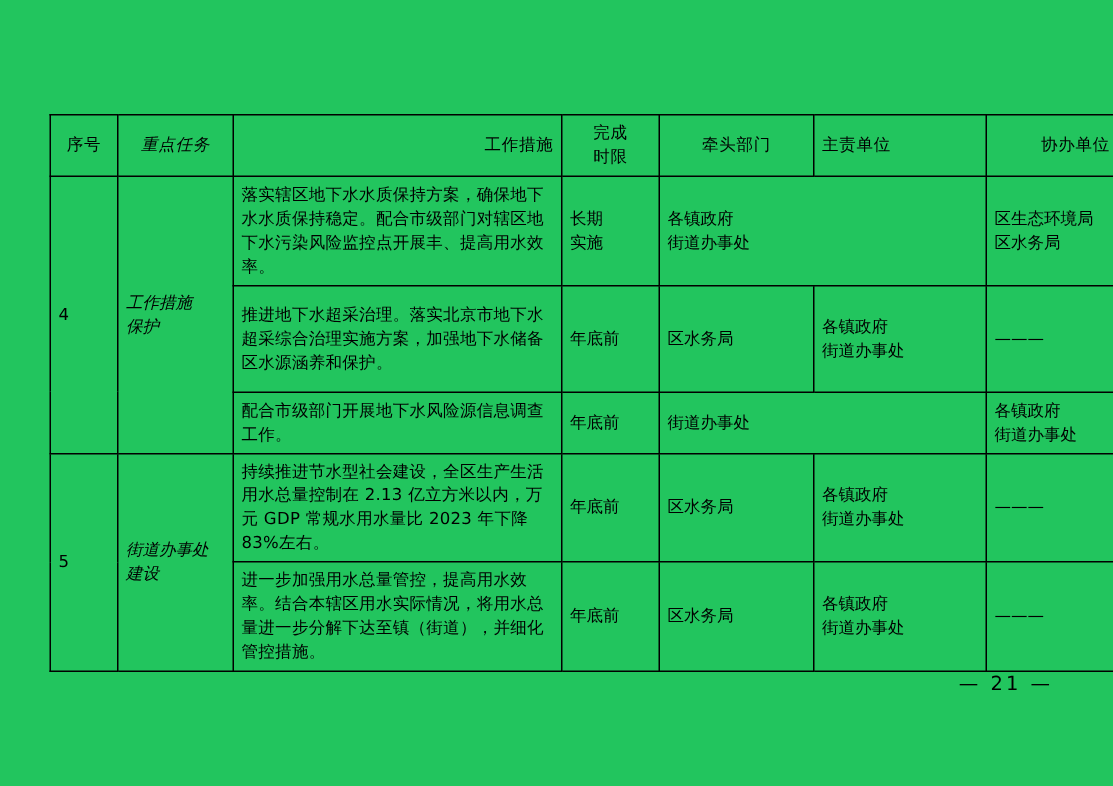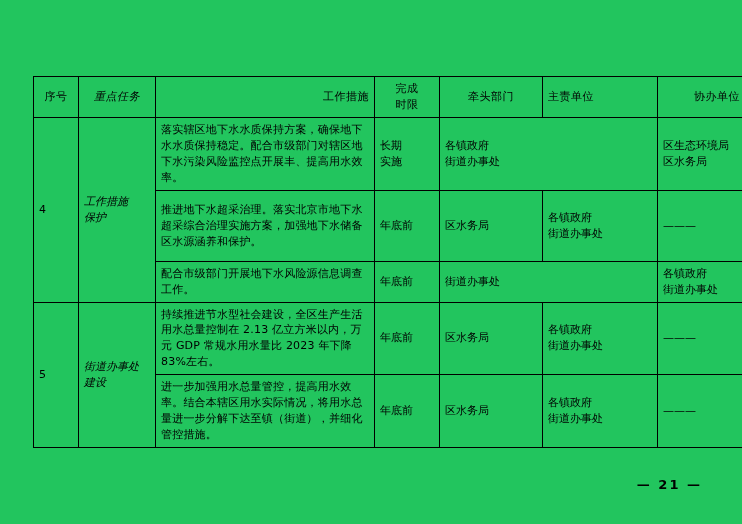--- a/index.html
+++ b/index.html
@@ -66,24 +66,23 @@
   .two-line {
     white-space: pre-line;
   }
   .dash {
     letter-spacing: 0px;
   }
   .rowtall td { height: 62px; }
   .footer {
     position: absolute;
     right: 40px;
-    bottom: 32px;
+    bottom: 60px;
     font-size: 13px;
     letter-spacing: 2px;
-    font-weight: bold;
   }
   .seq-cell {
     font-size: 12px;
   }
 </style>
 </head>
 <body>
 
 <div class="page">
 

